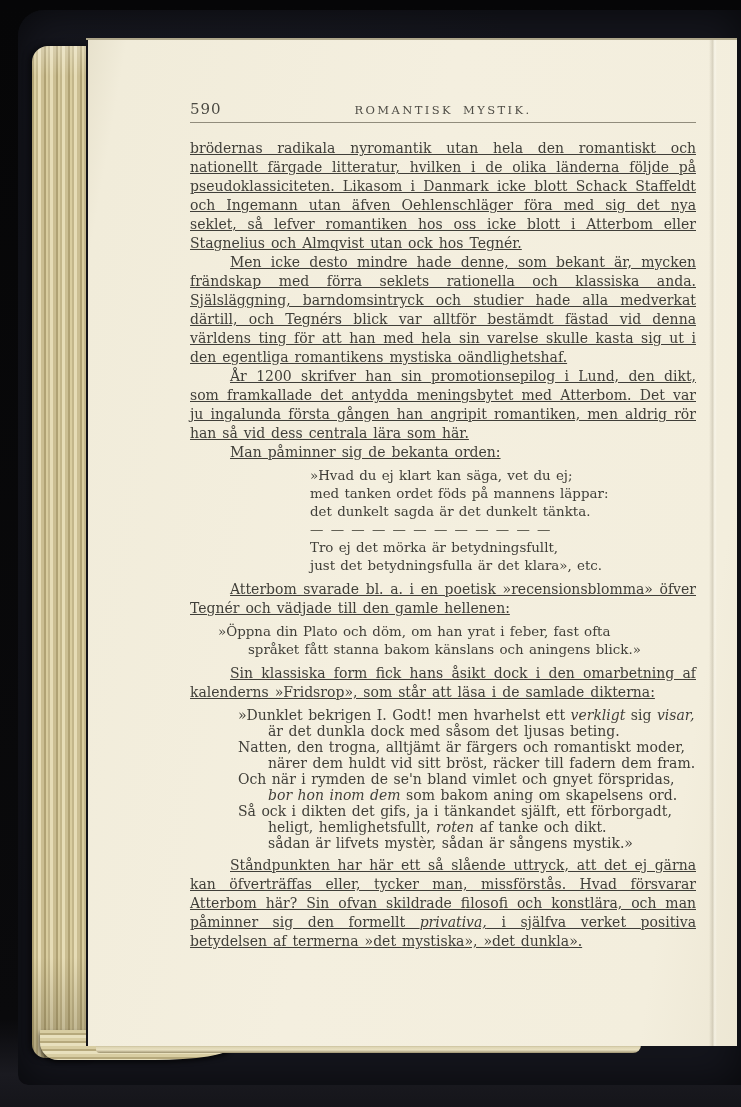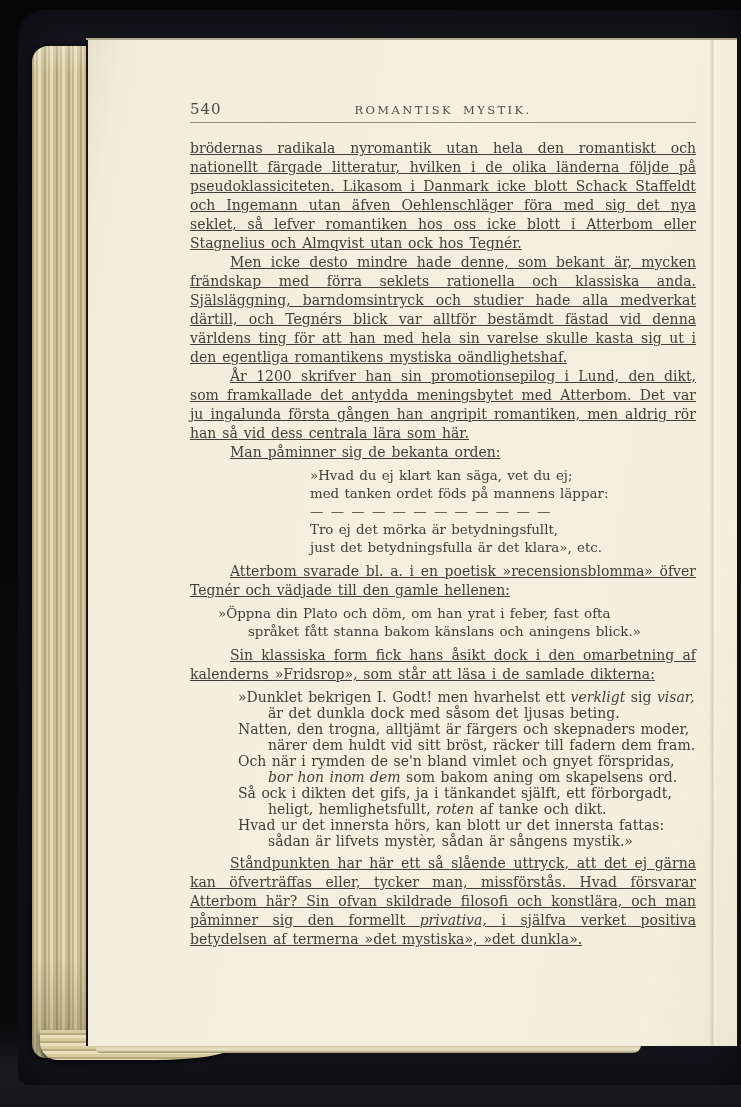--- a/index.html
+++ b/index.html
@@ -140,61 +140,61 @@
 
   <div class="book-cover"></div>
   <div class="page-edges"></div>
   <div class="corner-fan"></div>
   <div class="bottom-sliver"></div>
 
   <div class="page">
     <div class="crease"></div>
 
     <div class="page-header">
-      <span class="page-number">540</span>
+      <span class="page-number">590</span>
       <span class="running-title">ROMANTISK MYSTIK.</span>
     </div>
 
     <div class="text-block">
 
       <p class="para">brödernas radikala nyromantik utan hela den romantiskt och nationellt färgade litteratur, hvilken i de olika länderna följde på pseudoklassiciteten. Likasom i Danmark icke blott Schack Staffeldt och Ingemann utan äfven Oehlenschläger föra med sig det nya seklet, så lefver romantiken hos oss icke blott i Atterbom eller Stagnelius och Almqvist utan ock hos Tegnér.</p>
 
       <p class="para indented">Men icke desto mindre hade denne, som bekant är, mycken frändskap med förra seklets rationella och klassiska anda. Själsläggning, barndomsintryck och studier hade alla medverkat därtill, och Tegnérs blick var alltför bestämdt fästad vid denna världens ting för att han med hela sin varelse skulle kasta sig ut i den egentliga romantikens mystiska oändlighetshaf.</p>
 
       <p class="para indented">År 1200 skrifver han sin promotionsepilog i Lund, den dikt, som framkallade det antydda meningsbytet med Atterbom. Det var ju ingalunda första gången han angripit romantiken, men aldrig rör han så vid dess centrala lära som här.</p>
 
       <p class="para indented">Man påminner sig de bekanta orden:</p>
 
       <div class="verse verse-1">
         <div class="verse-line">»Hvad du ej klart kan säga, vet du ej;</div>
         <div class="verse-line">med tanken ordet föds på mannens läppar:</div>
+        <div class="verse-line">det dunkelt sagda är det dunkelt tänkta.</div>
         <div class="verse-line dash-row">— — — — — — — — — — — —</div>
         <div class="verse-line">Tro ej det mörka är betydningsfullt,</div>
         <div class="verse-line">just det betydningsfulla är det klara», etc.</div>
       </div>
 
       <p class="para indented">Atterbom svarade bl. a. i en poetisk »recensionsblomma» öfver Tegnér och vädjade till den gamle hellenen:</p>
 
       <div class="verse verse-2">
         <div class="verse-line">»Öppna din Plato och döm, om han yrat i feber, fast ofta</div>
         <div class="verse-line hang">språket fått stanna bakom känslans och aningens blick.»</div>
       </div>
 
       <p class="para indented">Sin klassiska form fick hans åsikt dock i den omarbetning af kalenderns »Fridsrop», som står att läsa i de samlade dikterna:</p>
 
       <div class="verse verse-3">
         <div class="verse-line"><span>»Dunklet bekrigen I. Godt! men hvarhelst ett </span><em>verkligt</em><span> sig </span><em>visar,</em></div>
         <div class="verse-line hang">är det dunkla dock med såsom det ljusas beting.</div>
-        <div class="verse-line">Natten, den trogna, alltjämt är färgers och skepnaders moder,</div>
+        <div class="verse-line">Natten, den trogna, alltjämt är färgers och romantiskt moder,</div>
         <div class="verse-line hang">närer dem huldt vid sitt bröst, räcker till fadern dem fram.</div>
         <div class="verse-line">Och när i rymden de se'n bland vimlet och gnyet förspridas,</div>
         <div class="verse-line hang"><em>bor hon inom dem</em><span> som bakom aning om skapelsens ord.</span></div>
         <div class="verse-line">Så ock i dikten det gifs, ja i tänkandet själft, ett förborgadt,</div>
         <div class="verse-line hang"><span>heligt, hemlighetsfullt, </span><em>roten</em><span> af tanke och dikt.</span></div>
-        <div class="verse-line">Hvad ur det innersta hörs, kan blott ur det innersta fattas:</div>
         <div class="verse-line hang">sådan är lifvets mystèr, sådan är sångens mystik.»</div>
       </div>
 
       <p class="para indented"><span>Ståndpunkten har här ett så slående uttryck, att det ej gärna kan öfverträffas eller, tycker man, missförstås. Hvad försvarar Atterbom här? Sin ofvan skildrade filosofi och konstlära, och man påminner sig den formellt </span><em>privativa,</em><span> i själfva verket positiva betydelsen af termerna »det mystiska», »det dunkla».</span></p>
 
     </div>
   </div>
 </div>
 
 </body></html>

